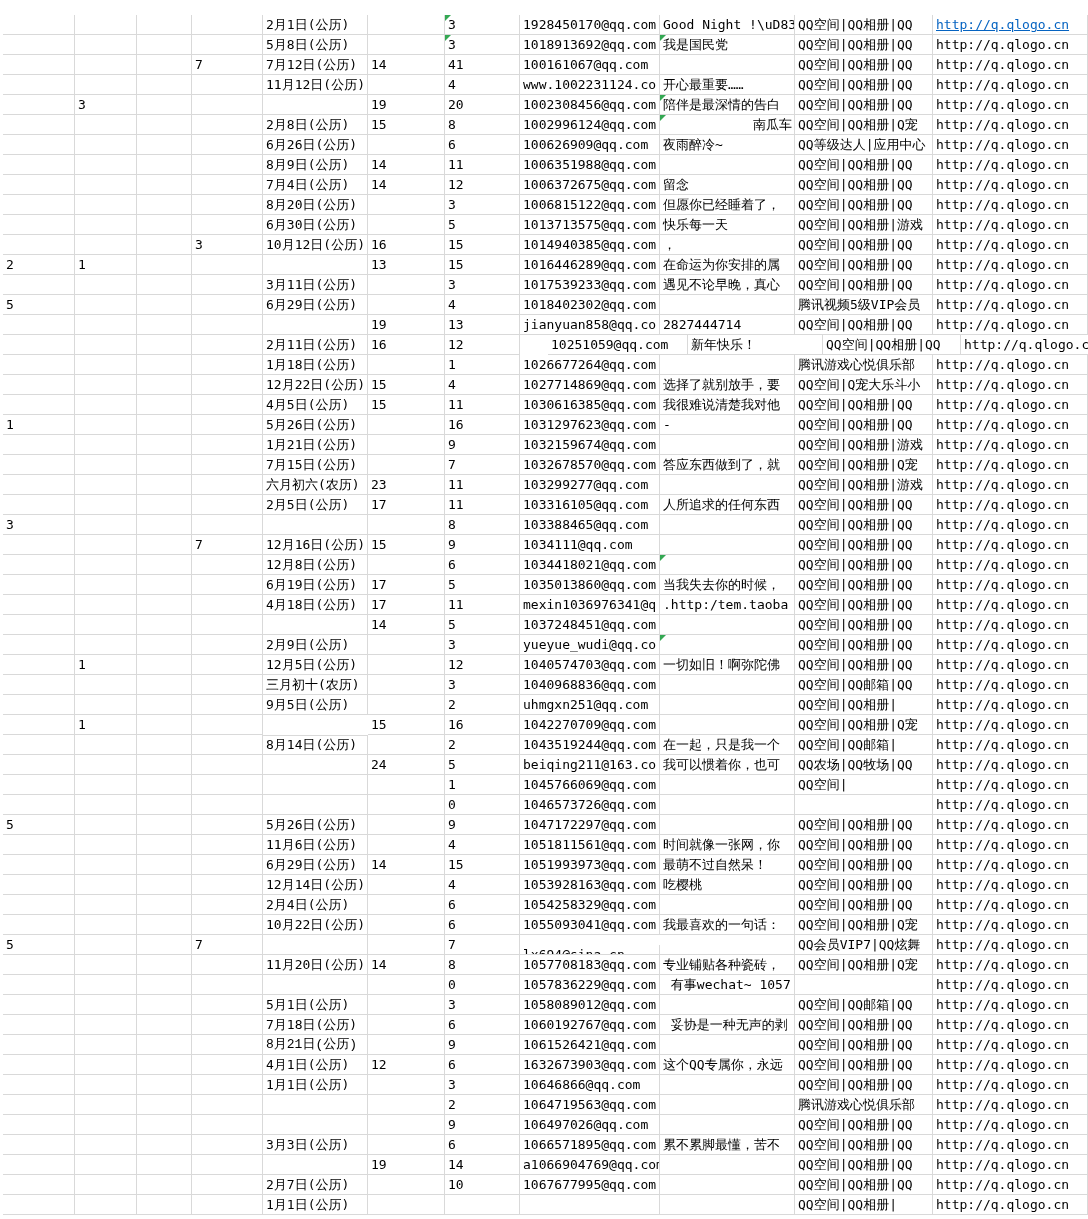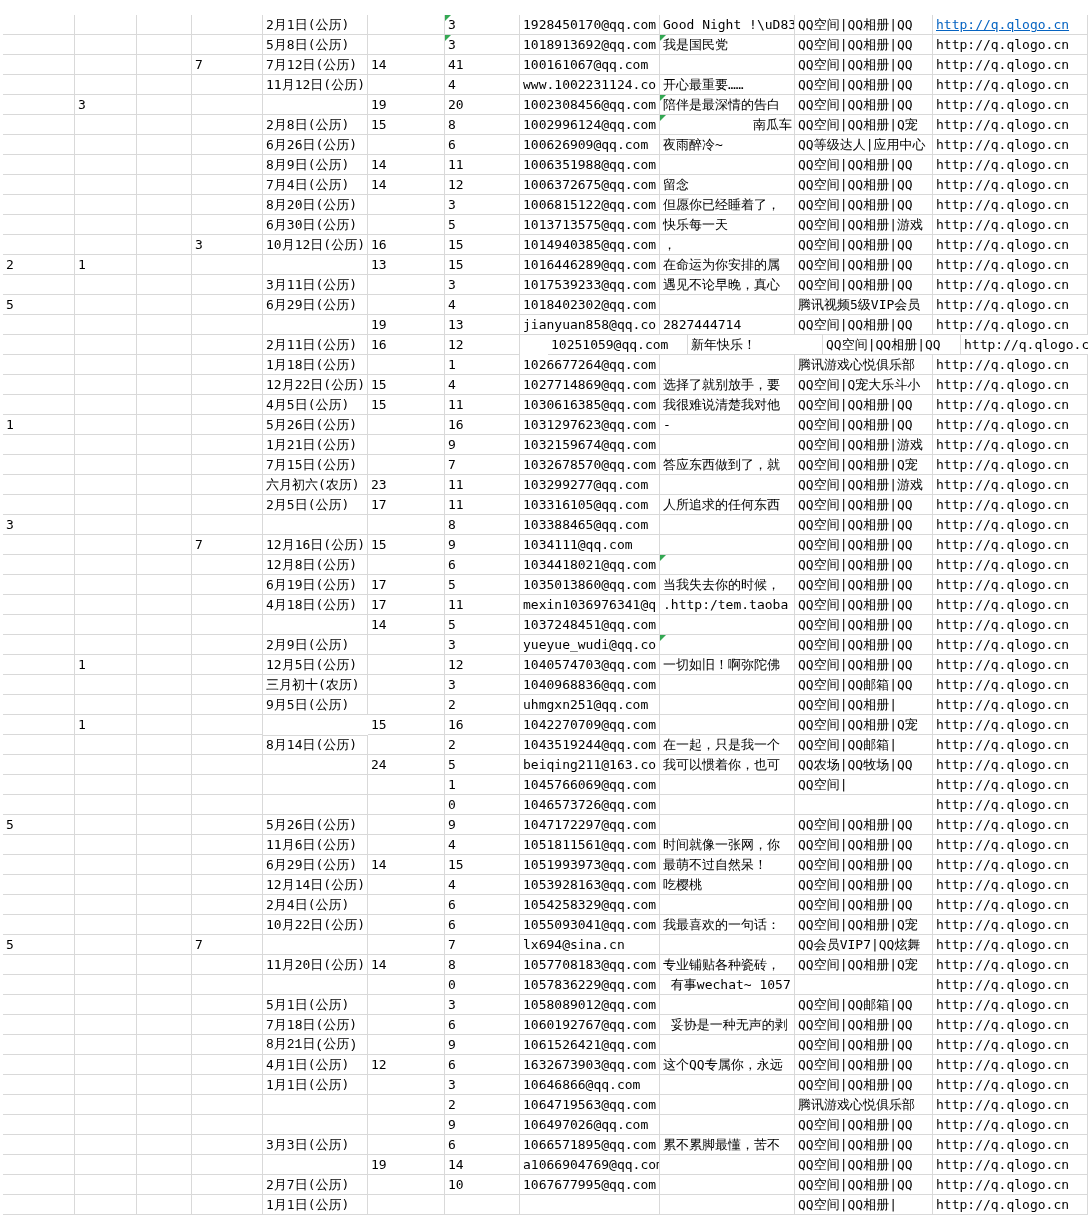--- a/index.html
+++ b/index.html
@@ -641,21 +641,21 @@
         <div class="cell" style="width: 155px;">http://q.qlogo.cn</div>
       </div>
       <div class="row ">
         <div class="cell" style="width: 72px;">5</div>
         <div class="cell" style="width: 62px;"></div>
         <div class="cell" style="width: 55px;"></div>
         <div class="cell" style="width: 71px;">7</div>
         <div class="cell" style="width: 105px;"></div>
         <div class="cell" style="width: 77px;"></div>
         <div class="cell" style="width: 75px;">7</div>
-        <div class="cell" style="width: 140px;">lx694@sina.cn</div>
+        <div class="cell" style="width: 140px; margin-top: 10px;">lx694@sina.cn</div>
         <div class="cell" style="width: 135px;"></div>
         <div class="cell" style="width: 138px;">QQ会员VIP7|QQ炫舞</div>
         <div class="cell" style="width: 155px;">http://q.qlogo.cn</div>
       </div>
       <div class="row ">
         <div class="cell" style="width: 72px;"></div>
         <div class="cell" style="width: 62px;"></div>
         <div class="cell" style="width: 55px;"></div>
         <div class="cell" style="width: 71px;"></div>
         <div class="cell" style="width: 105px;">11月20日(公历)</div>

